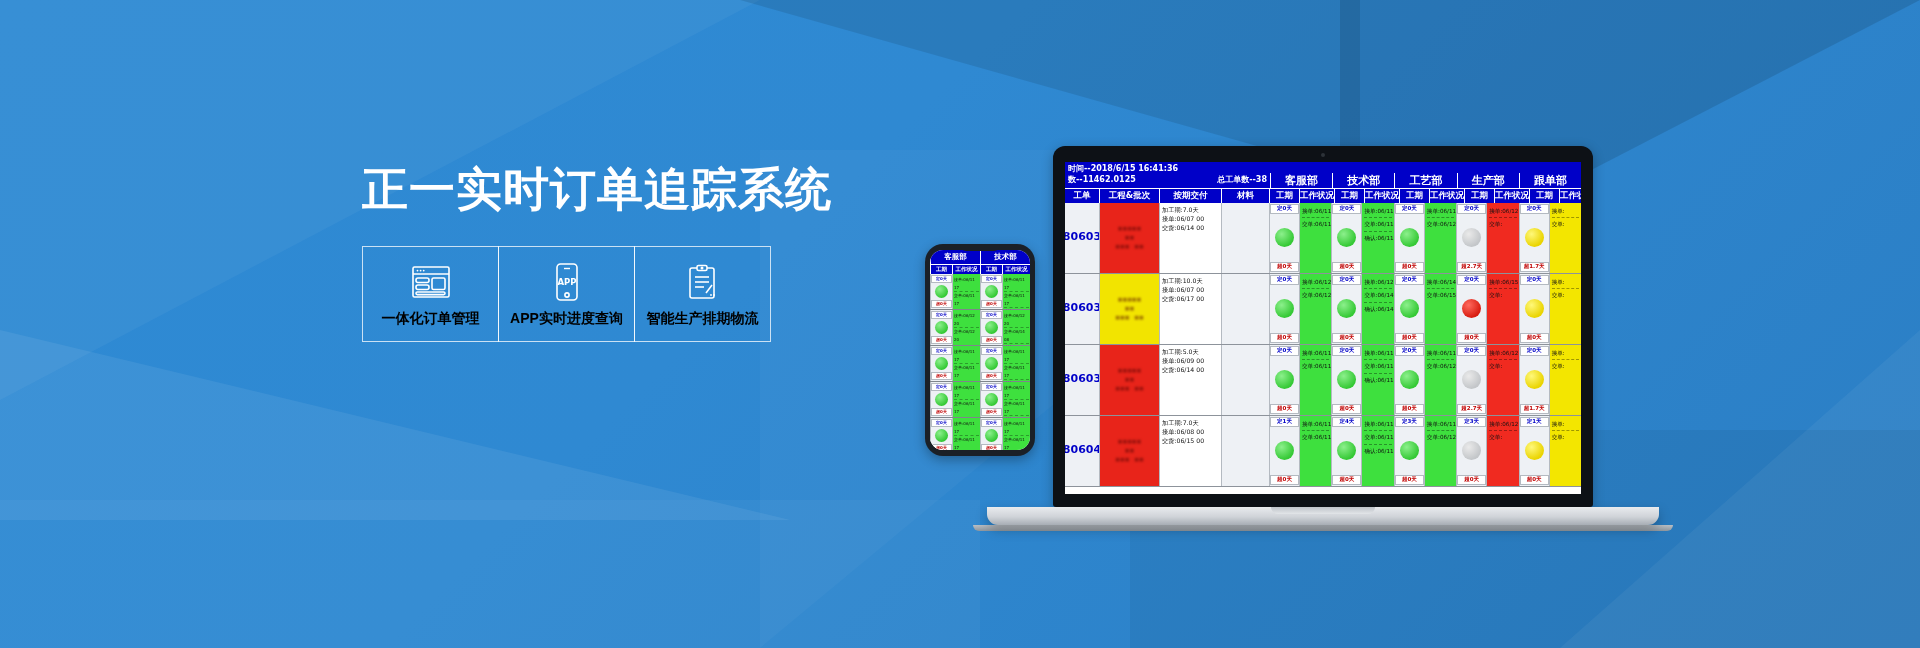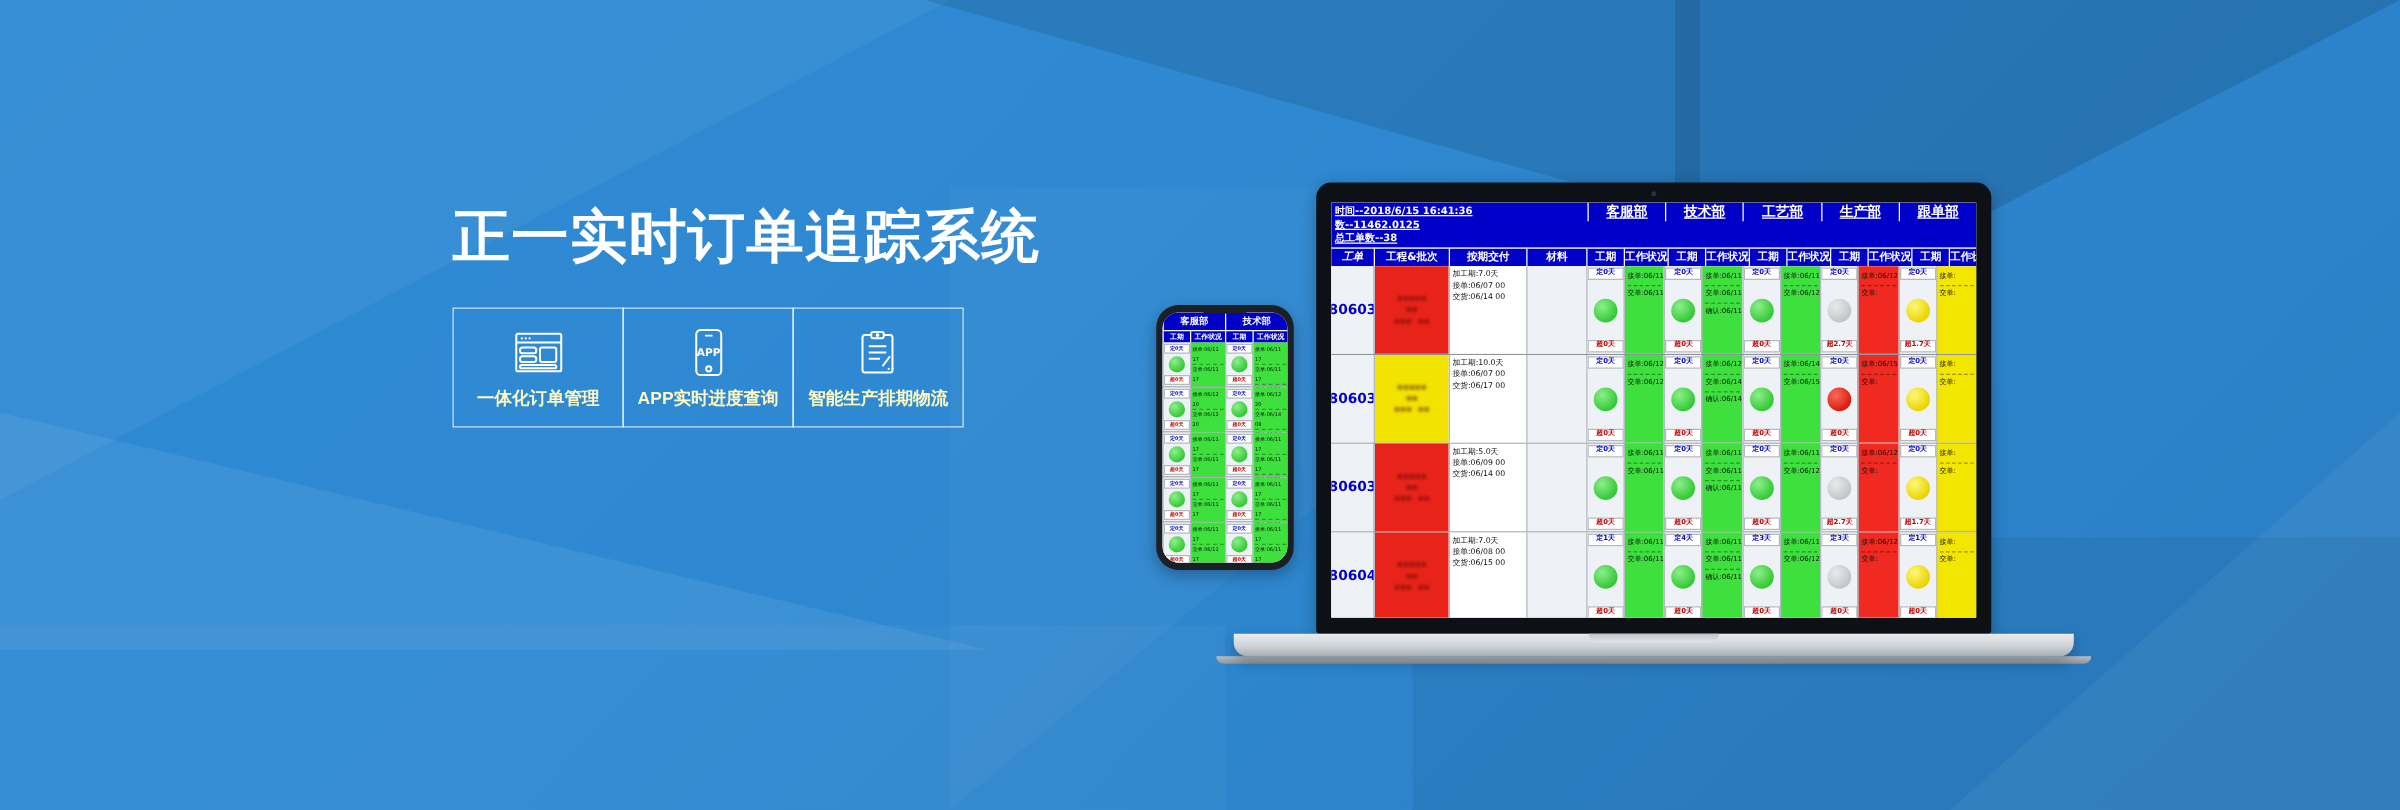--- a/index.html
+++ b/index.html
@@ -40,21 +40,21 @@
   
   .copy { position: absolute; left: 362px; top: 160px; width: 560px; }
   .headline { color:#fff; font-weight:bold; font-size:46px; line-height:1.30;
               letter-spacing: 1px; white-space: nowrap; }
 
   .features { display:flex; margin-top:26px; }
   .feature { width: 137px; height: 96px; border:1px solid rgba(255,255,255,0.75);
              margin-right:-1px; display:flex; flex-direction:column;
              align-items:center; justify-content:center; }
   .feat-icon { height: 44px; display:flex; align-items:center; justify-content:center; }
-  .feat-label { color:#fef9c3; font-size:14px; font-weight:bold; margin-top:6px;
+  .feat-label { color:#000000; font-size:14px; font-weight:bold; margin-top:6px;
                 white-space:nowrap; }
 
   
   .laptop { position:absolute; left:1053px; top:146px; width:540px; }
   .lid { background:#0d1116; border-radius:12px 12px 3px 3px; padding:16px 12px 13px 12px;
          box-shadow: 0 3px 12px rgba(0,0,0,0.28); }
   .cam { position:absolute; left:50%; top:7px; width:4px; height:4px; margin-left:-2px;
          background:#2c3238; border-radius:50%; }
   .lid-screen { background:#fff; height:332px; overflow:hidden; position:relative; }
   .lbase { width: 672px; height: 18px; margin-left:-66px;
@@ -72,25 +72,25 @@
            background:#1b2027; border-radius:18px; padding:6px 5px;
            box-shadow: 0 4px 12px rgba(0,0,0,0.30); }
   .phone-screen { background:#fff; width:100%; height:100%; border-radius:13px;
                   overflow:hidden; position:relative; }
   .phone-notch { position:absolute; left:50%; margin-left:-20px; top:0; width:40px;
                  height:7px; background:#1b2027; border-radius:0 0 6px 6px; z-index:5; }
 
   
   .erp { font-family:"DejaVu Sans","Liberation Sans",sans-serif; }
   .erp-topbar { background:#0000c8; color:#ffffff; font-weight:bold; display:flex;
-                align-items:flex-start;text-decoration:underline; }
+                align-items:flex-end; }
   .erp-meta { flex:0 0 205px; padding:2px 3px; color:#fff; font-size:8px;
               line-height:1.35; text-align:left; }
   .erp-meta div { white-space:nowrap; }
-  .erp-meta .row2 { display:flex; justify-content:space-between;flex-direction:column; }
+  .erp-meta .row2 { display:flex; justify-content:space-between; }
   .erp-dept { flex:1 1 0; text-align:center; font-size:11px; display:flex;
               align-items:center; justify-content:center;
               border-left:1px solid #fff; color:#ffffff; }
   .erp-cols { background:#0000c8; display:flex; border-top:1px solid #fff; }
   .erp-col { color:#fff; font-weight:bold; font-size:8.5px; text-align:center;
              border-left:1px solid #fff; padding:1px 0; white-space:nowrap; }
 
   .erp-body { background:#f2f4f7; }
   .erp-row { display:flex; border-bottom:1px solid #8d939b; }
   .cell { border-left:1px solid #b4bac1; font-size:6px; color:#111;
@@ -353,21 +353,21 @@
         <div id="erp-depts" style="flex:1 1 0; display:flex;">
             <div class="erp-dept">客服部</div>
             <div class="erp-dept">技术部</div>
             <div class="erp-dept">工艺部</div>
             <div class="erp-dept">生产部</div>
             <div class="erp-dept">跟单部</div>
           </div>
       </div>
 
       <div class="erp-cols" id="erp-cols">
-          <div class="erp-col" style="flex: 0 0 34px; border-left: none; font-style: italic;">工单</div>
+          <div class="erp-col" style="flex: 0 0 34px; border-left: none;">工单</div>
           <div class="erp-col" style="flex: 0 0 60px;">工程&amp;批次</div>
           <div class="erp-col" style="flex: 0 0 62px;">按期交付</div>
           <div class="erp-col" style="flex: 0 0 48px;">材料</div>
           <div class="erp-col" style="flex: 0 0 30px;">工期</div>
           <div class="erp-col" style="flex: 1 1 0px;">工作状况</div>
           <div class="erp-col" style="flex: 0 0 30px;">工期</div>
           <div class="erp-col" style="flex: 1 1 0px;">工作状况</div>
           <div class="erp-col" style="flex: 0 0 30px;">工期</div>
           <div class="erp-col" style="flex: 1 1 0px;">工作状况</div>
           <div class="erp-col" style="flex: 0 0 30px;">工期</div>

